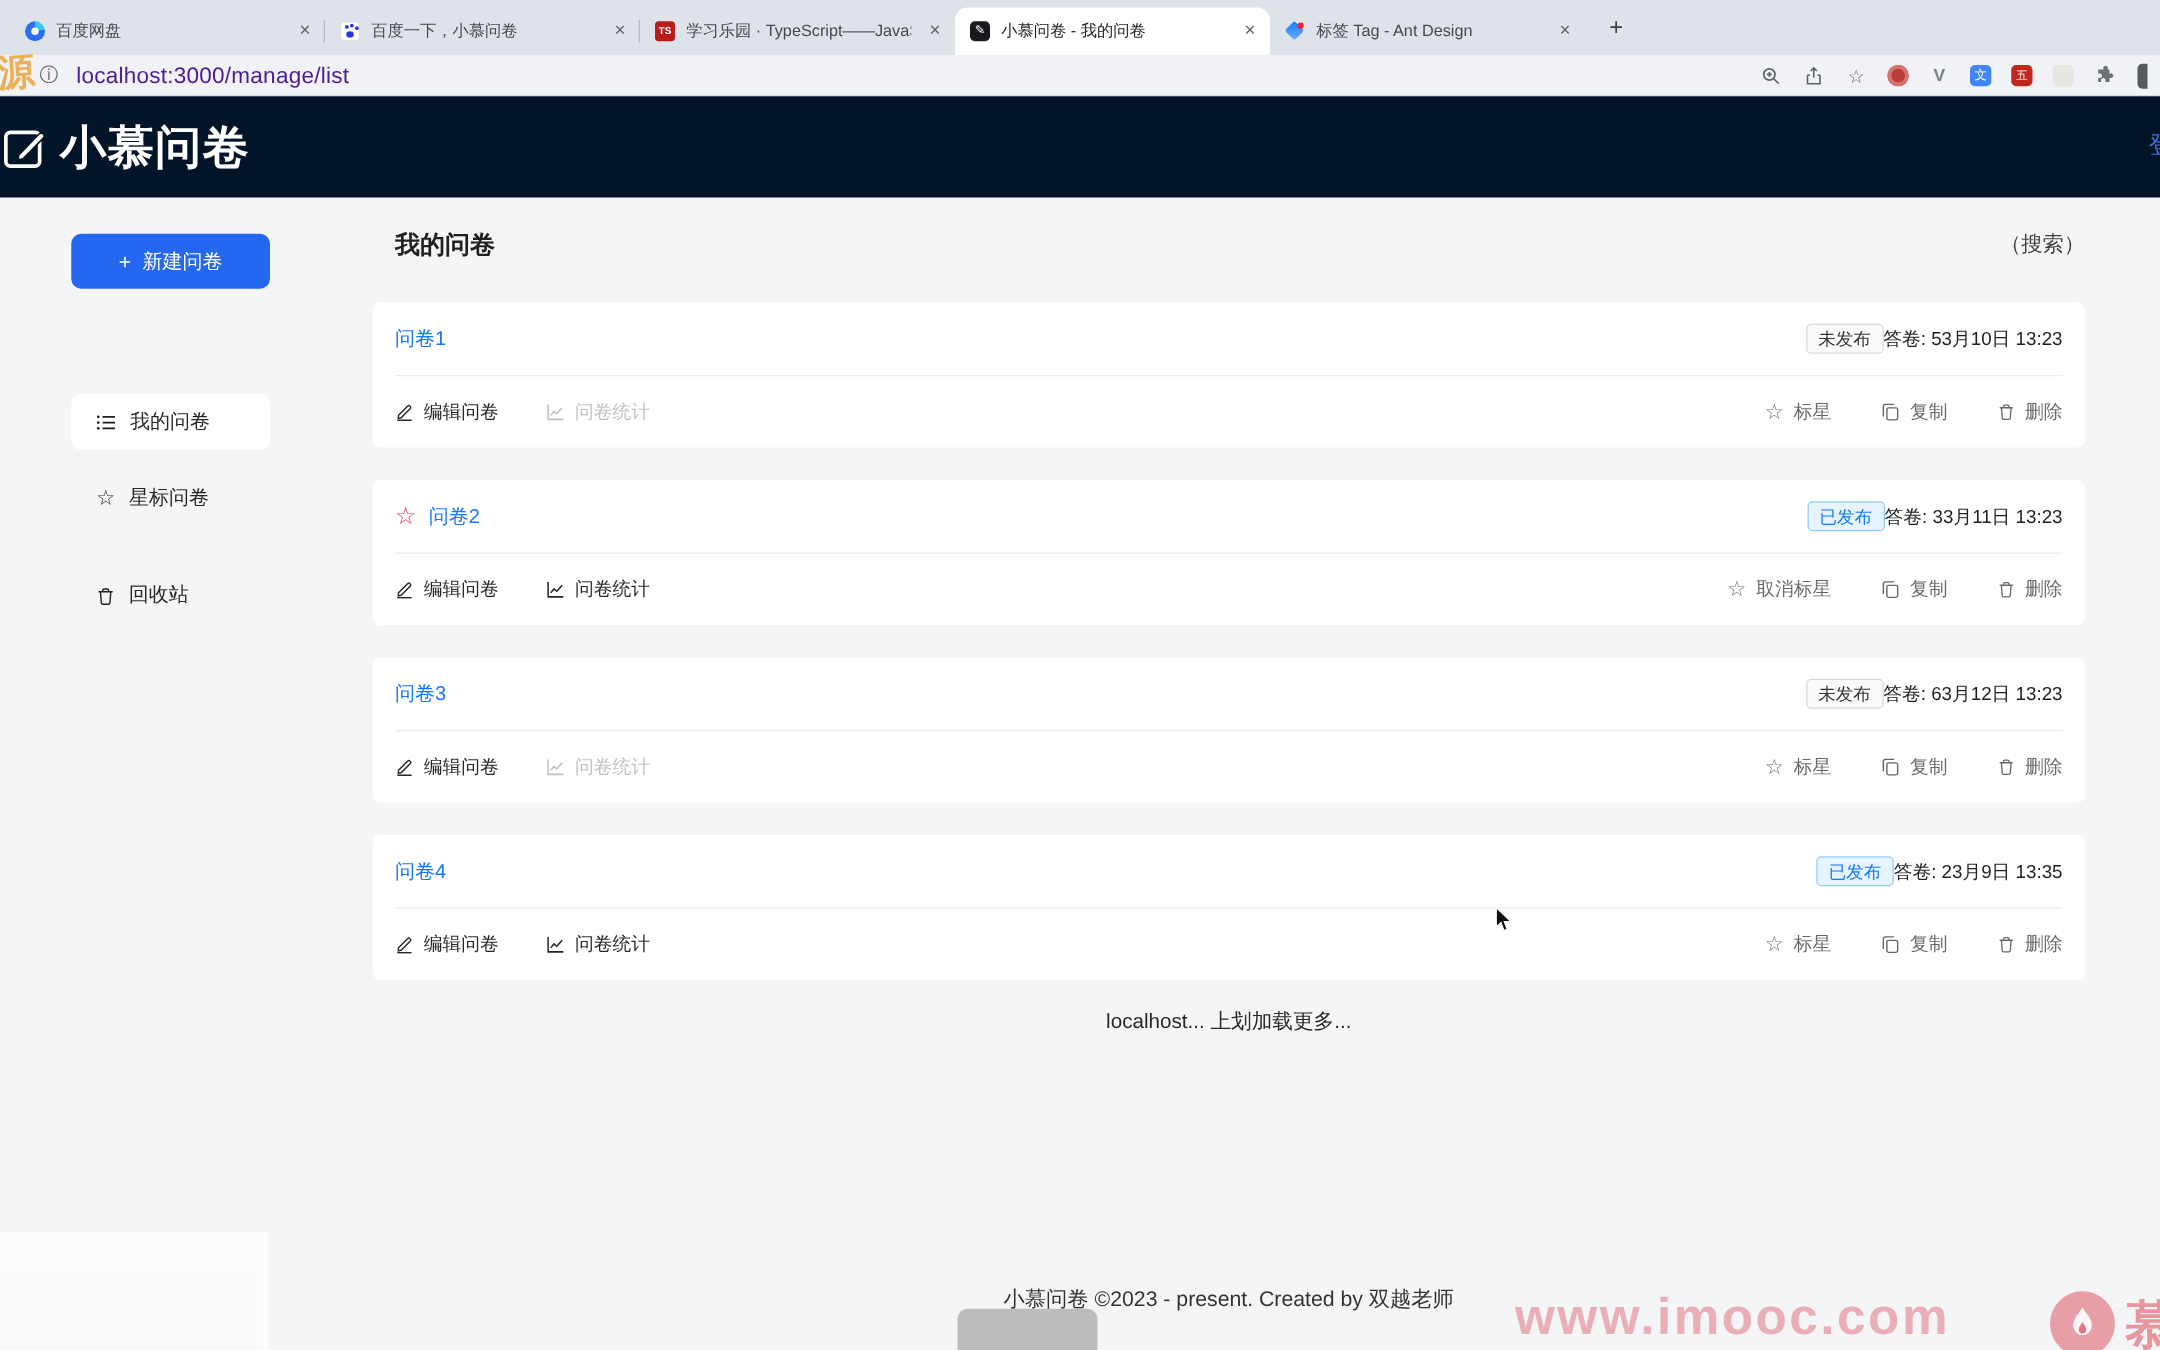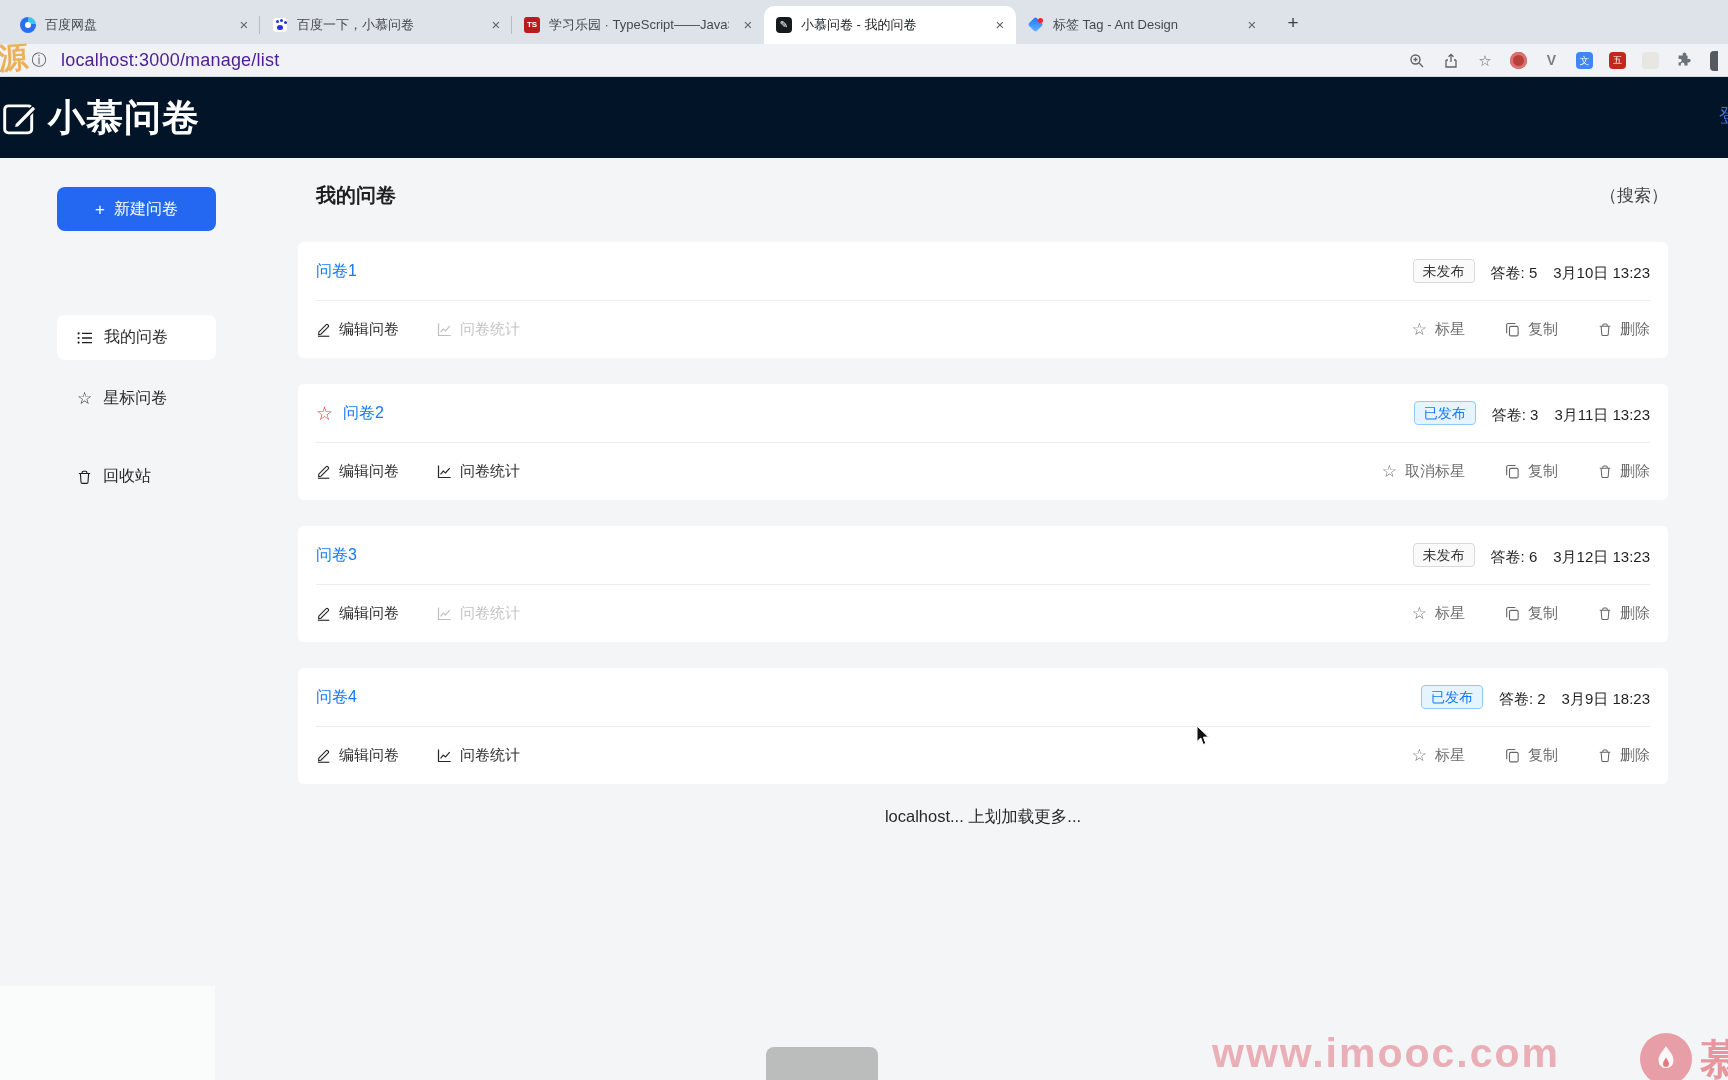--- a/index.html
+++ b/index.html
@@ -60,21 +60,21 @@
 
   
   .main-title{position:absolute;left:316px;top:182px;font-size:20px;font-weight:600;color:rgba(0,0,0,.87);}
   .search-link{position:absolute;right:60px;top:184px;font-size:17px;color:rgba(0,0,0,.75);}
 
   .card{position:absolute;left:298px;width:1370px;height:116px;background:#fff;border-radius:6px;box-sizing:border-box;padding:0 18px;}
   .card-top{height:58px;display:flex;align-items:center;border-bottom:1px solid #ececec;}
   .card-star{display:none;color:#e8313f;font-size:19px;margin-right:10px;line-height:1;}
   .card-star[data-starred="true"]{display:inline;}
   .card-title{font-size:16px;font-weight:500;color:#1677ff;text-decoration:none;cursor:pointer;}
-  .card-meta{margin-left:auto;display:flex;align-items:flex-end;gap:16px;font-size:15px;color:rgba(0,0,0,.88);}
+  .card-meta{margin-left:auto;display:flex;align-items:center;font-size:15px;color:rgba(0,0,0,.88);}
   .tag{display:inline-block;font-size:14px;line-height:20px;padding:1px 9px;border-radius:4px;border:1px solid transparent;}
   .tag[data-variant="default"]{background:#fafafa;border-color:#d9d9d9;color:rgba(0,0,0,.8);}
   .tag[data-variant="published"]{background:#e6f4ff;border-color:#91caff;color:#1677ff;}
   .card-actions{height:57px;display:flex;}
   .act{display:flex;align-items:center;gap:8px;font-size:15px;cursor:pointer;}
   .act-left{display:flex;align-items:center;gap:38px;}
   .act-right{margin-left:auto;display:flex;align-items:center;gap:40px;}
   .act.dark{color:rgba(0,0,0,.85);}
   .act.gray{color:rgba(0,0,0,.6);}
   .act.stats[data-disabled="true"]{color:rgba(0,0,0,.25);}
@@ -348,21 +348,21 @@
     </div>
   </div>
 
   <div class="card" style="top:668px;">
     <div class="card-top">
 
       <a class="card-title">问卷4</a>
       <div class="card-meta">
         <span class="tag" data-variant="published">已发布</span>
         <span><span>答卷:</span> <span>2</span></span>
-        <span>3月9日 18:23</span>
+        <span>3月9日 13:35</span>
       </div>
     </div>
     <div class="card-actions">
       <div class="act-left">
         <span class="act dark">
           <svg width="15" height="15" viewBox="0 0 16 16">
               <path d="M3 10.8 L10.9 2.9 a1.1 1.1 0 0 1 1.6 0 l0.6 0.6 a1.1 1.1 0 0 1 0 1.6 L5.2 13 L2.8 13.5 Z" fill="none" stroke="currentColor" stroke-width="1.2"></path>
               <path d="M2 15.2 H14.2" stroke="currentColor" stroke-width="1.2"></path>
             </svg>
           <span>编辑问卷</span>
@@ -394,20 +394,21 @@
           <span>删除</span>
         </span>
       </div>
     </div>
   </div>
 
   <div class="load-more">localhost... 上划加载更多...</div>
 
   <div class="blob-light"></div>
   <div class="blob-dark"></div>
+  <div class="footer">小慕问卷 ©2023 - present. Created by 双越老师</div>
 
   <div class="wm-imooc">www.imooc.com</div>
   <div class="wm-flame">
     <svg width="26" height="30" viewBox="0 0 16 18">
         <path d="M8 1 C6.2 4.2 3.4 6 3.4 10 a4.6 4.6 0 0 0 9.2 0 C12.6 6 9.8 4.2 8 1 Z" fill="#fff" opacity="0.92"></path>
         <path d="M8 8 C7.2 9.6 6.2 10.2 6.2 12 a1.8 1.8 0 0 0 3.6 0 C9.8 10.2 8.8 9.6 8 8 Z" fill="rgba(221,86,100,0.8)"></path>
       </svg>
   </div>
   <div class="wm-mu">慕</div>
 

